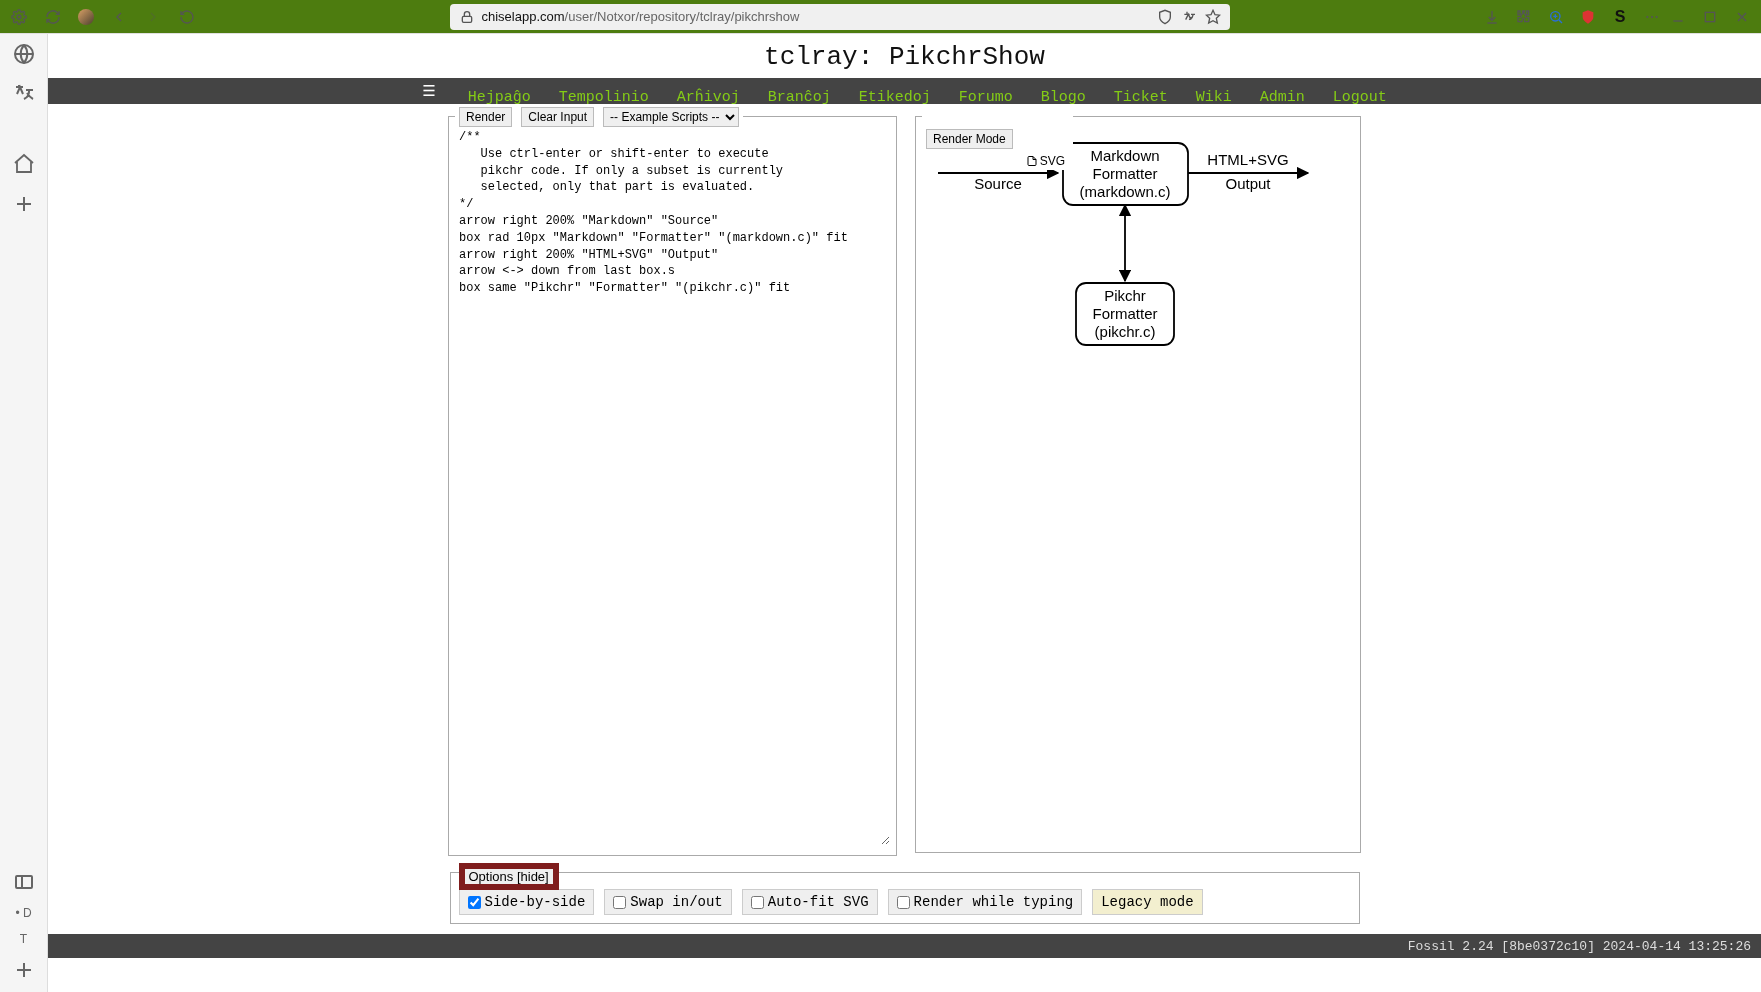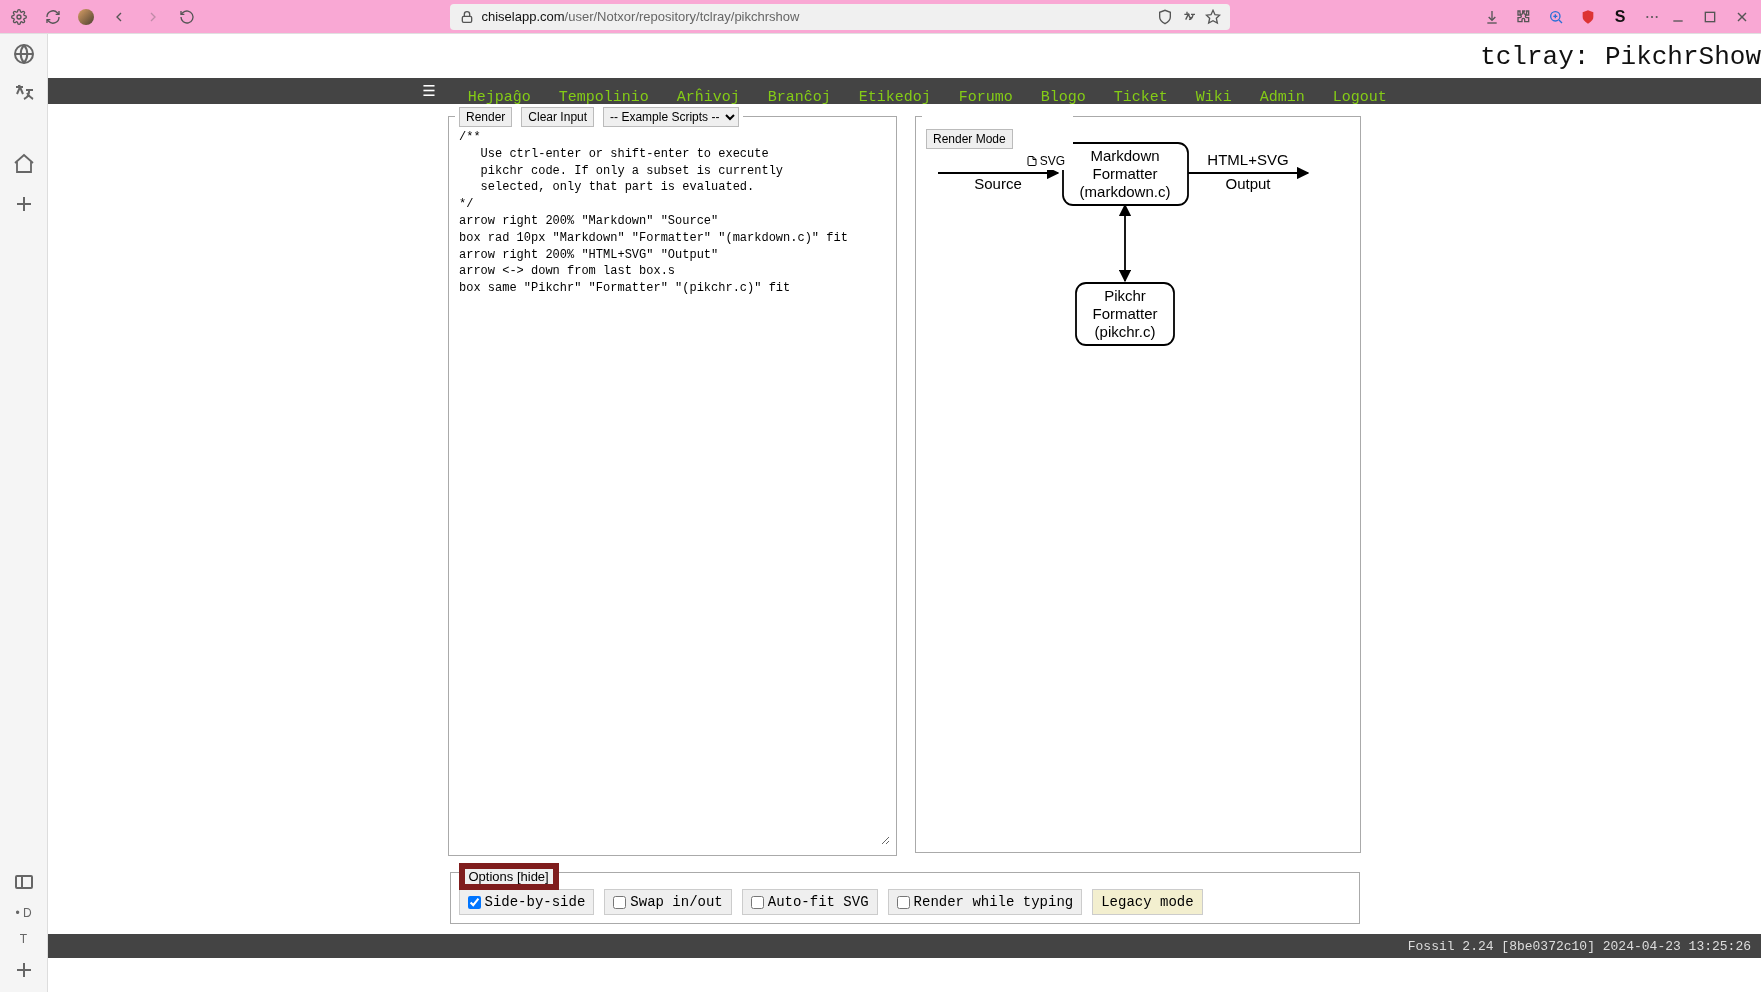--- a/index.html
+++ b/index.html
@@ -1,39 +1,39 @@
 <!DOCTYPE html>
 <html><head>
 <meta charset="utf-8">
 <style>
   * { box-sizing: border-box; }
   body { margin:0; font-family: sans-serif; background:#f0f0f0; width:1761px; height:992px; overflow:hidden; }
 
   
-  .browser-chrome { height:34px; background:#f9a8d4; display:flex; align-items:center; padding:0 10px; border-bottom:1px solid #e0e0e0; gap:8px; }
+  .browser-chrome { height:34px; background:#4d7c0f; display:flex; align-items:center; padding:0 10px; border-bottom:1px solid #e0e0e0; gap:8px; }
   .bc-icon { width:18px; height:18px; display:flex; align-items:center; justify-content:center; color:#555; }
   .bc-icon svg { width:16px; height:16px; }
   .bc-cluster-left { display:flex; gap:16px; align-items:center; }
   .bc-urlbar { margin-left:auto; margin-right:auto; display:flex; align-items:center; gap:6px; width:780px; height:26px; background:#f0f0f0; border-radius:4px; padding:0 8px; font-size:13px; color:#666; }
   .bc-urlbar span.host { color:#111; }
   .bc-cluster-right { display:flex; gap:14px; align-items:center; }
   .bc-far-right { display:flex; gap:14px; align-items:center; }
   .favicon { width:16px; height:16px; border-radius:50%; background:linear-gradient(135deg,#d9a066,#4b3f2f); }
 
   
   .left-sidebar { position:absolute; left:0; top:34px; bottom:0; width:48px; background:#f5f5f5; border-right:1px solid #ddd; display:flex; flex-direction:column; align-items:center; padding-top:8px; gap:16px; }
   .ls-icon { width:24px; height:24px; display:flex; align-items:center; justify-content:center; color:#666; }
   .ls-spacer { flex:1; }
   .ls-bottom { display:flex; flex-direction:column; gap:12px; padding-bottom:10px; align-items:center; }
   .ls-letter { font-size:12px; color:#666; }
 
   
   .content { position:absolute; left:48px; right:0; top:34px; bottom:0; background:#fff; display:flex; flex-direction:column; }
 
-  .page-title { text-align:right; font-family:"Courier New",monospace; font-size:26px; padding:8px 0 6px; color:#111; }
+  .page-title { text-align:center; font-family:"Courier New",monospace; font-size:26px; padding:8px 0 6px; color:#111; }
   
   .top-nav { background:#444; color:#fff; height:26px; display:flex; align-items:center; justify-content:center; gap:28px; font-family:"Courier New",monospace; font-size:15px; }
   .top-nav a { color:#84cc16;margin-top:12px; }
   .hamburger { margin-right:4px; }
   
   .workspace { display:flex; justify-content:center; gap:14px; padding:12px 10px 6px; }
   .panel { border:1px solid #aaa; padding:8px 6px 6px; position:relative; background:#fff; }
   .panel-legend { position:absolute; top:-10px; left:6px; display:flex; gap:9px; align-items:center; background:#fff; padding:0 4px; }
   .legend-item { font-size:12px; background:#efefef; border:1px solid #bbb; padding:2px 6px; cursor:pointer; }
   .legend-select { font-size:12px; border:1px solid #bbb; background:#efefef; padding:1px 2px; }
@@ -319,14 +319,14 @@
         <input type="checkbox" style="">
         <span>Auto-fit SVG</span>
       </label>
     <label class="opt">
         <input type="checkbox" style="">
         <span>Render while typing</span>
       </label>
     <span class="opt legacy">Legacy mode</span>
   </fieldset>
 
-  <div class="footer">Fossil 2.24 [8be0372c10] 2024-04-23 13:25:26</div>
+  <div class="footer">Fossil 2.24 [8be0372c10] 2024-04-14 13:25:26</div>
 </div>
 
 </body></html>

